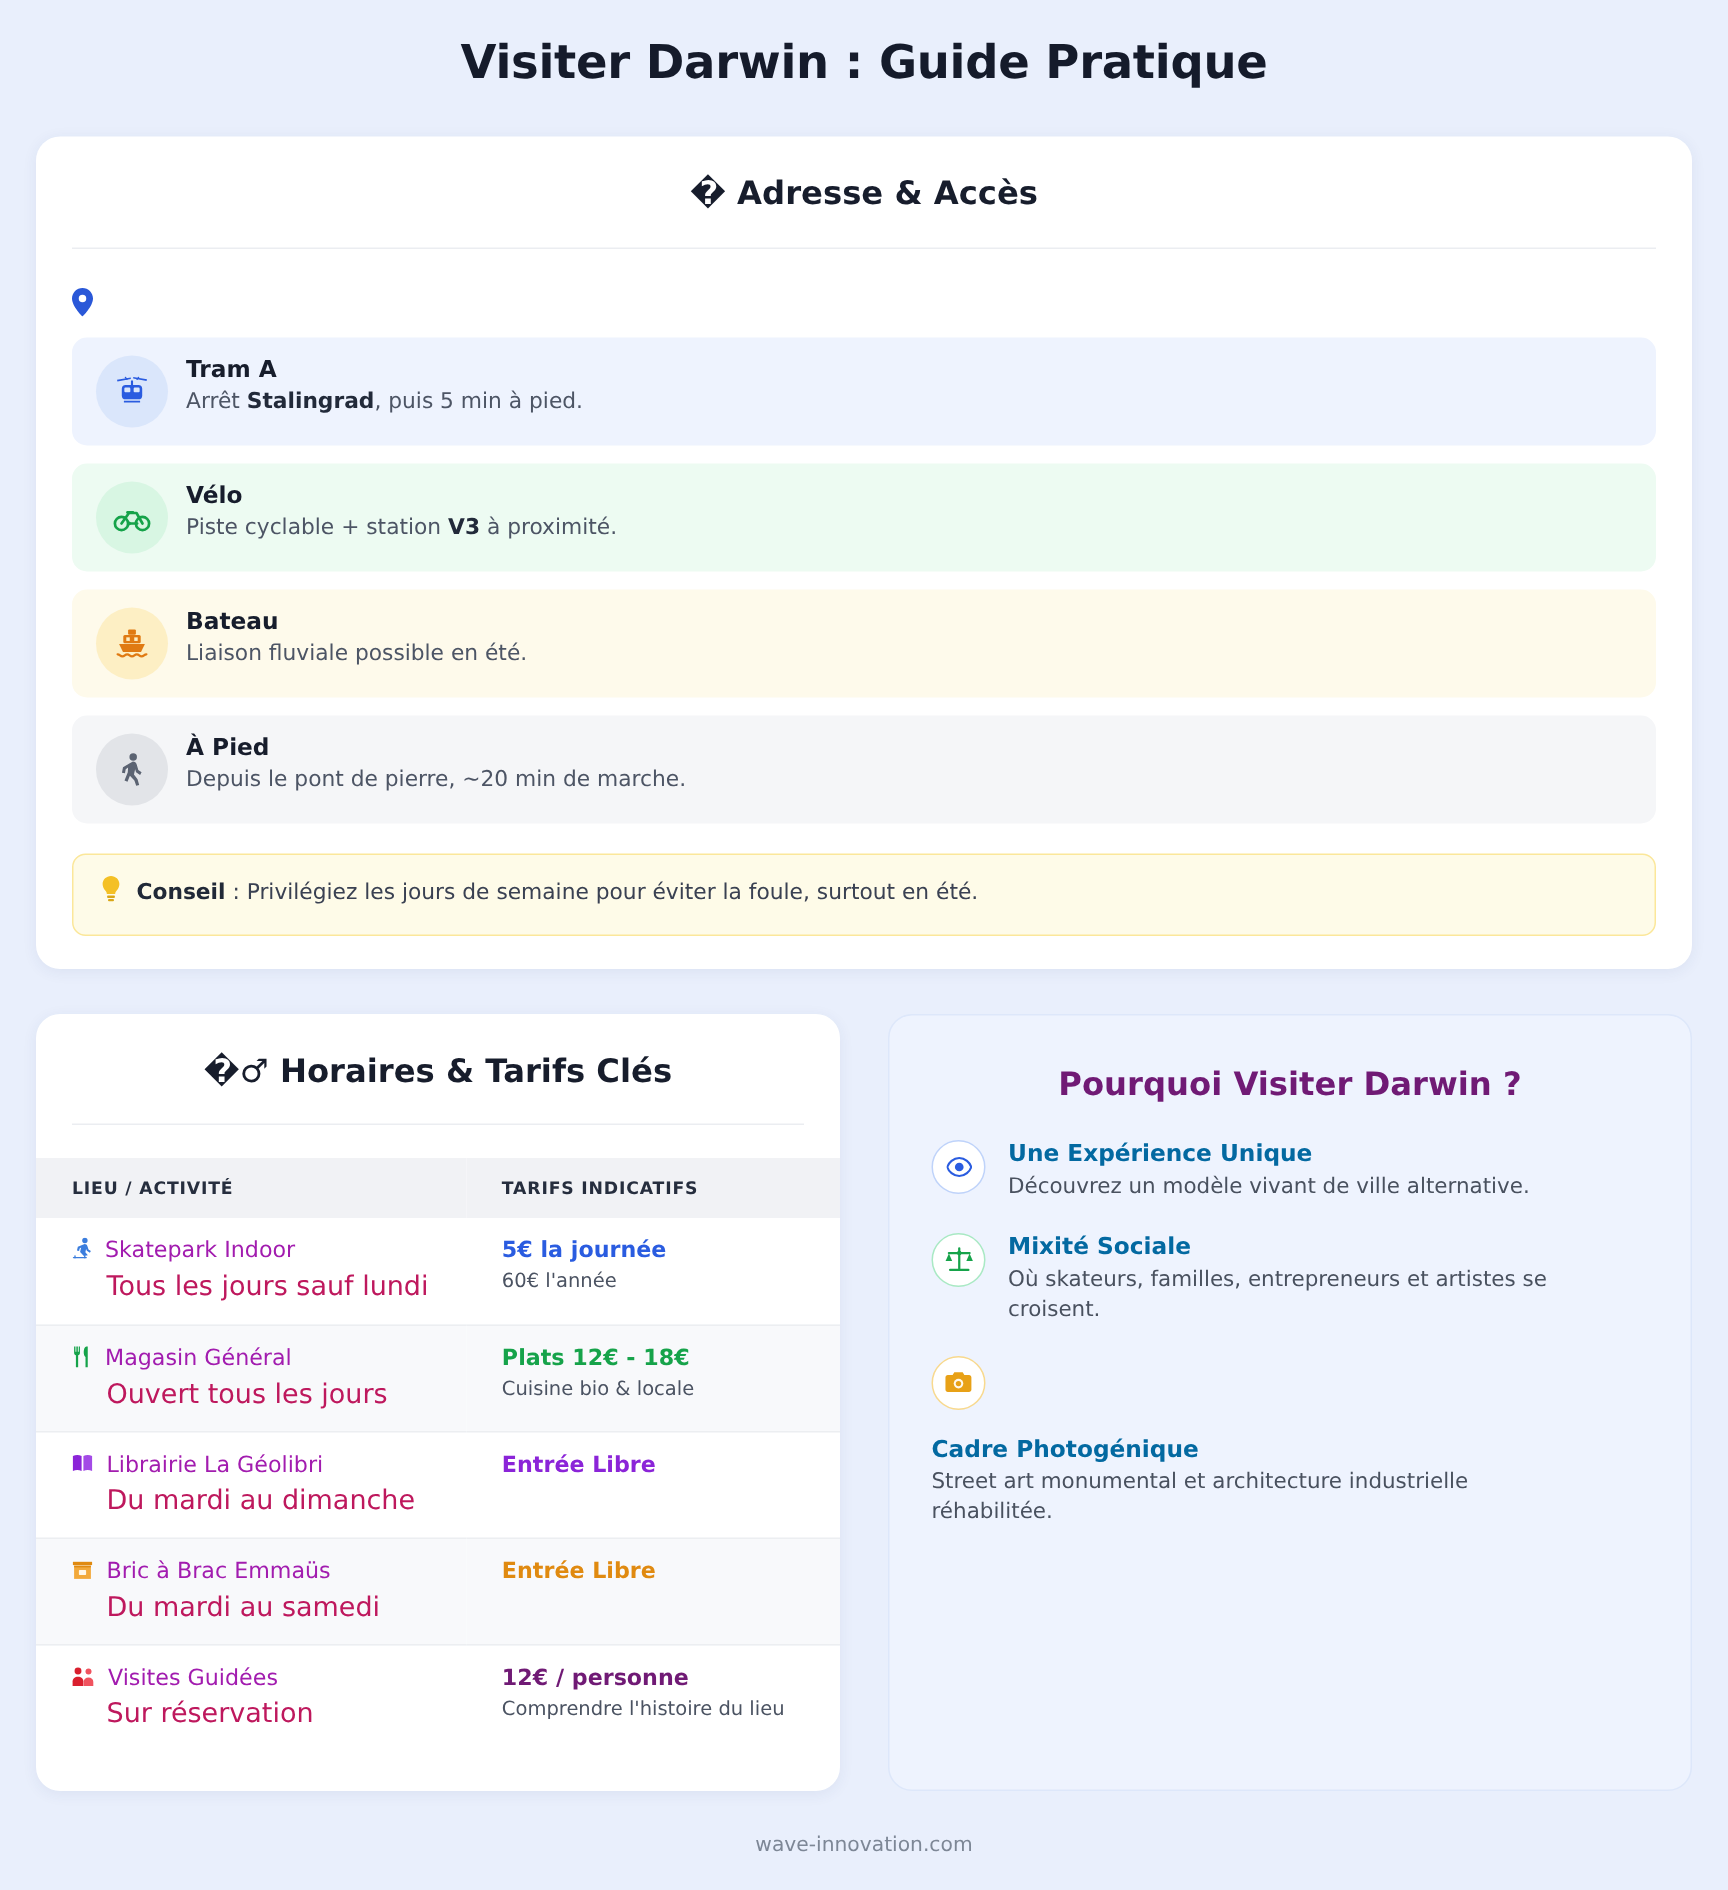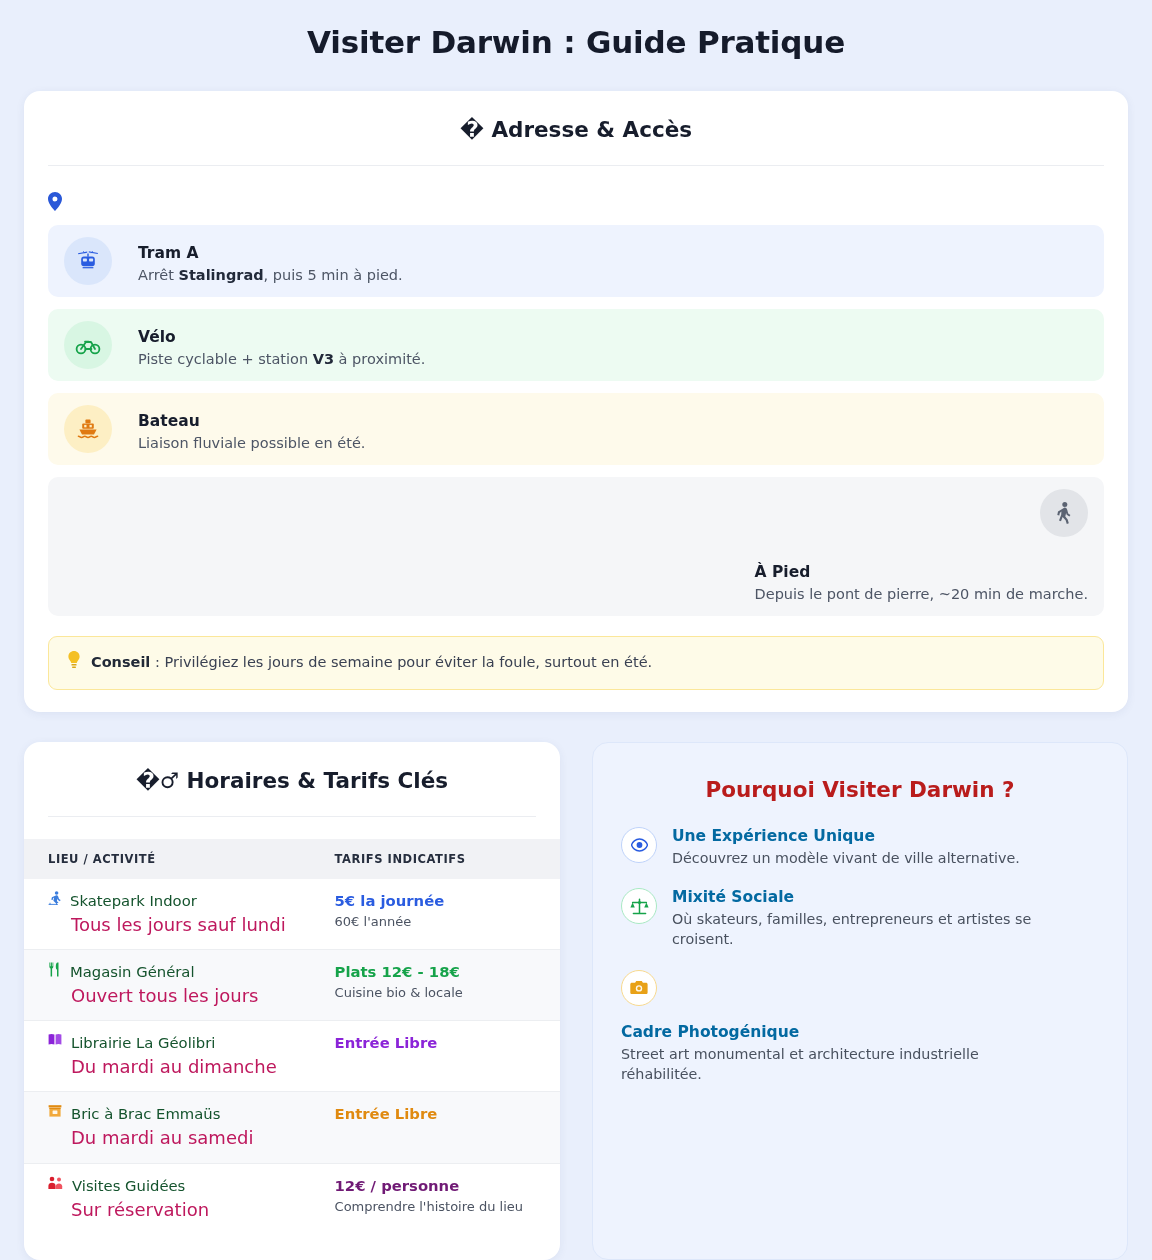--- a/index.html
+++ b/index.html
@@ -70,32 +70,32 @@
     font-weight: 700;
     color: #2a58d8;
     letter-spacing: -0.1px;
   }
   .address-line .pin { display: flex; align-items: center; }
 
   .transport-list { padding: 0 24px; }
 
   .transport-row {
     display: flex;
-    align-items: flex-end;
-    gap: 26px;
+    align-items: flex-start;
+    gap: 12px;
     border-radius: 10px;
     padding: 12px 16px;
     margin-bottom: 12px;
   }
   .transport-row:last-child { margin-bottom: 0; }
 
   .t-blue   { background: #eef3fe; }
   .t-green  { background: #edfbf2; }
   .t-yellow { background: #fefaeb; }
-  .t-gray   { background: #f5f6f8; flex-direction: column; }
+  .t-gray   { background: #f5f6f8; }
 
   .t-icon {
     width: 48px; height: 48px;
     flex: 0 0 48px;
     border-radius: 50%;
     display: flex; align-items: center; justify-content: center;
   }
   .ic-blue   { background: #dae6fb; }
   .ic-green  { background: #d8f6e3; }
   .ic-yellow { background: #fdefc4; }
@@ -156,24 +156,24 @@
     vertical-align: top;
     border-bottom: 1px solid #eceef1;
   }
   .tariff-table td:first-child { padding-left: 24px; }
   .tariff-table td.col-price   { padding-left: 24px; padding-right: 24px; }
   .tariff-table tbody tr:nth-child(even) { background: #f8f9fb; }
   .tariff-table tbody tr:last-child td { border-bottom: none; }
 
   .place-main {
     display: flex;
-    align-items: flex-start;
+    align-items: center;
     gap: 9px;
     font-size: 14.8px;
-    color: #14532d;
+    color: #a21caf;
     line-height: 1.35;
   }
   .place-main .row-emoji { font-size: 14px; line-height: 1; }
   .place-sub {
     font-size: 18px;
     color: #be185d;
     margin-top: 2px;
     padding-left: 23px;
     line-height: 1.35;
   }
@@ -191,21 +191,21 @@
     background: #eef3fe;
     border: 1px solid #dde7fa;
     border-radius: 16px;
     padding: 34px 28px 30px;
     height: 100%;
   }
   .why-title {
     text-align: center;
     font-size: 21.5px;
     font-weight: 700;
-    color: #b91c1c;
+    color: #701a75;
     margin-bottom: 22px;
     line-height: 1.2;
   }
   .why-item {
     display: flex;
     gap: 15px;
     align-items: flex-start;
     margin-bottom: 18px;
   }
   .why-item:last-child { margin-bottom: 0; flex-direction: column; }

